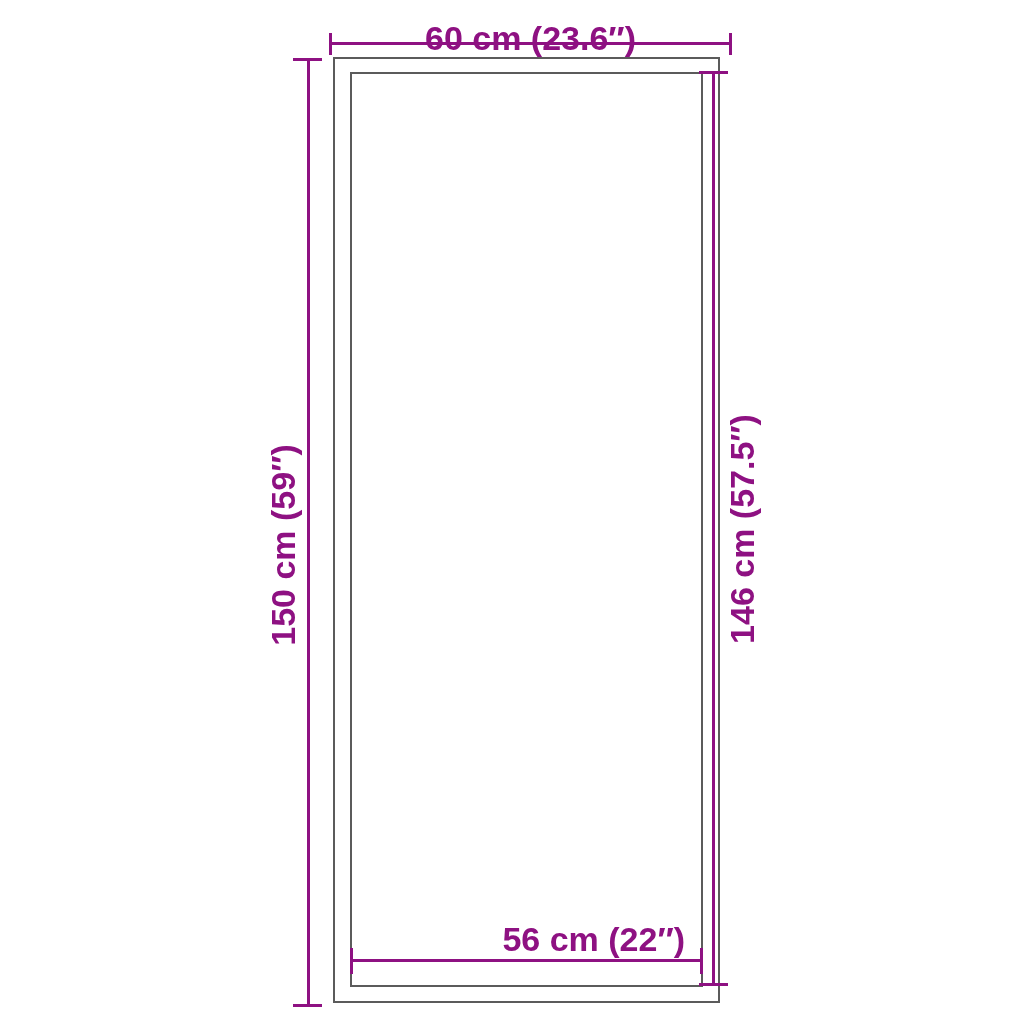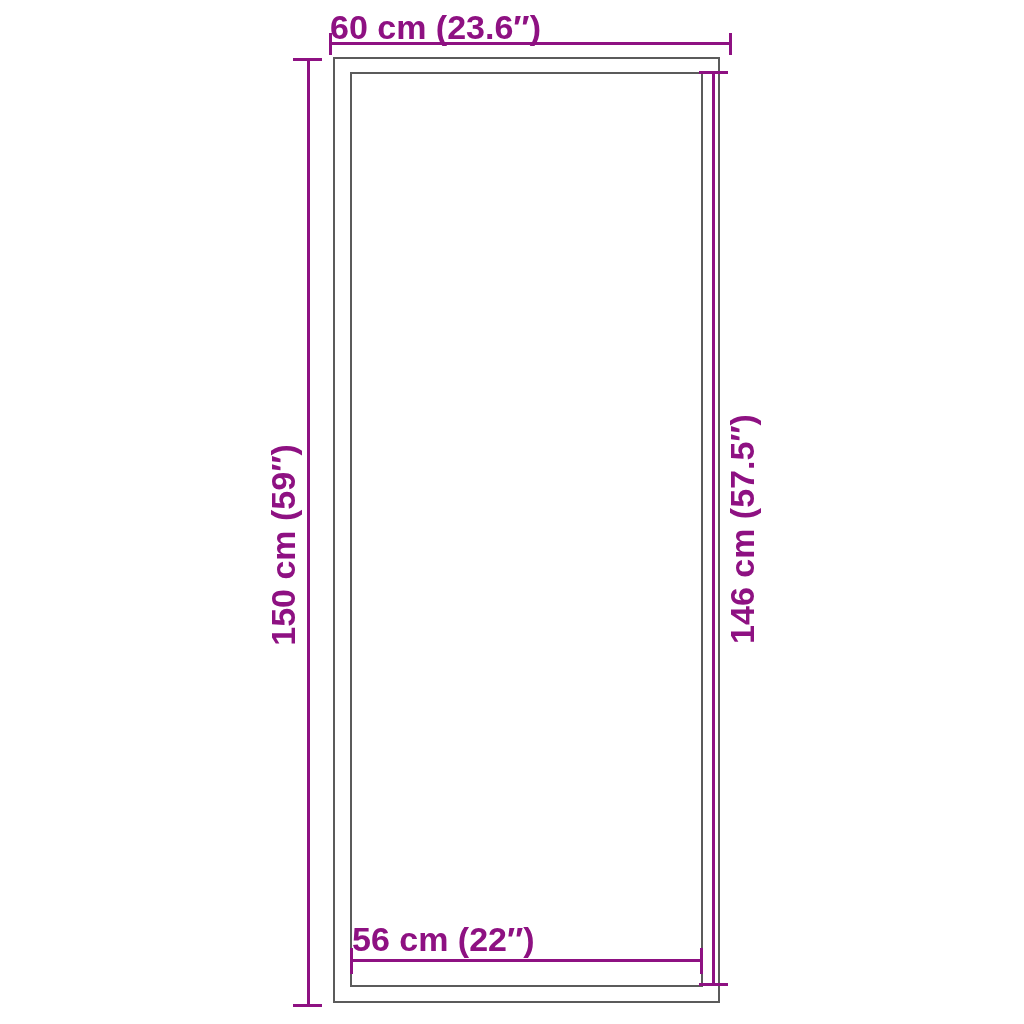--- a/index.html
+++ b/index.html
@@ -48,26 +48,26 @@
 
   .dim-label {
     position: absolute;
     font-weight: 700;
     font-size: 34px;
     line-height: normal;
     color: var(--accent, #8e1182);
     white-space: nowrap;
   }
   .top-label {
-    left: 330px; top: 8px; width: 401px;
-    text-align: left;
+    left: 330px; top: 19px; width: 401px;
+    text-align: center;
   }
   .bottom-label {
     left: 352px; top: 920px; width: 333px;
-    text-align: left;
+    text-align: right;
   }
   .left-label {
     left: 283px; top: 545px;
     transform: translate(-50%, -50%) rotate(-90deg);
   }
   .right-label {
     left: 742px; top: 529px;
     transform: translate(-50%, -50%) rotate(-90deg);
   }
 </style>

